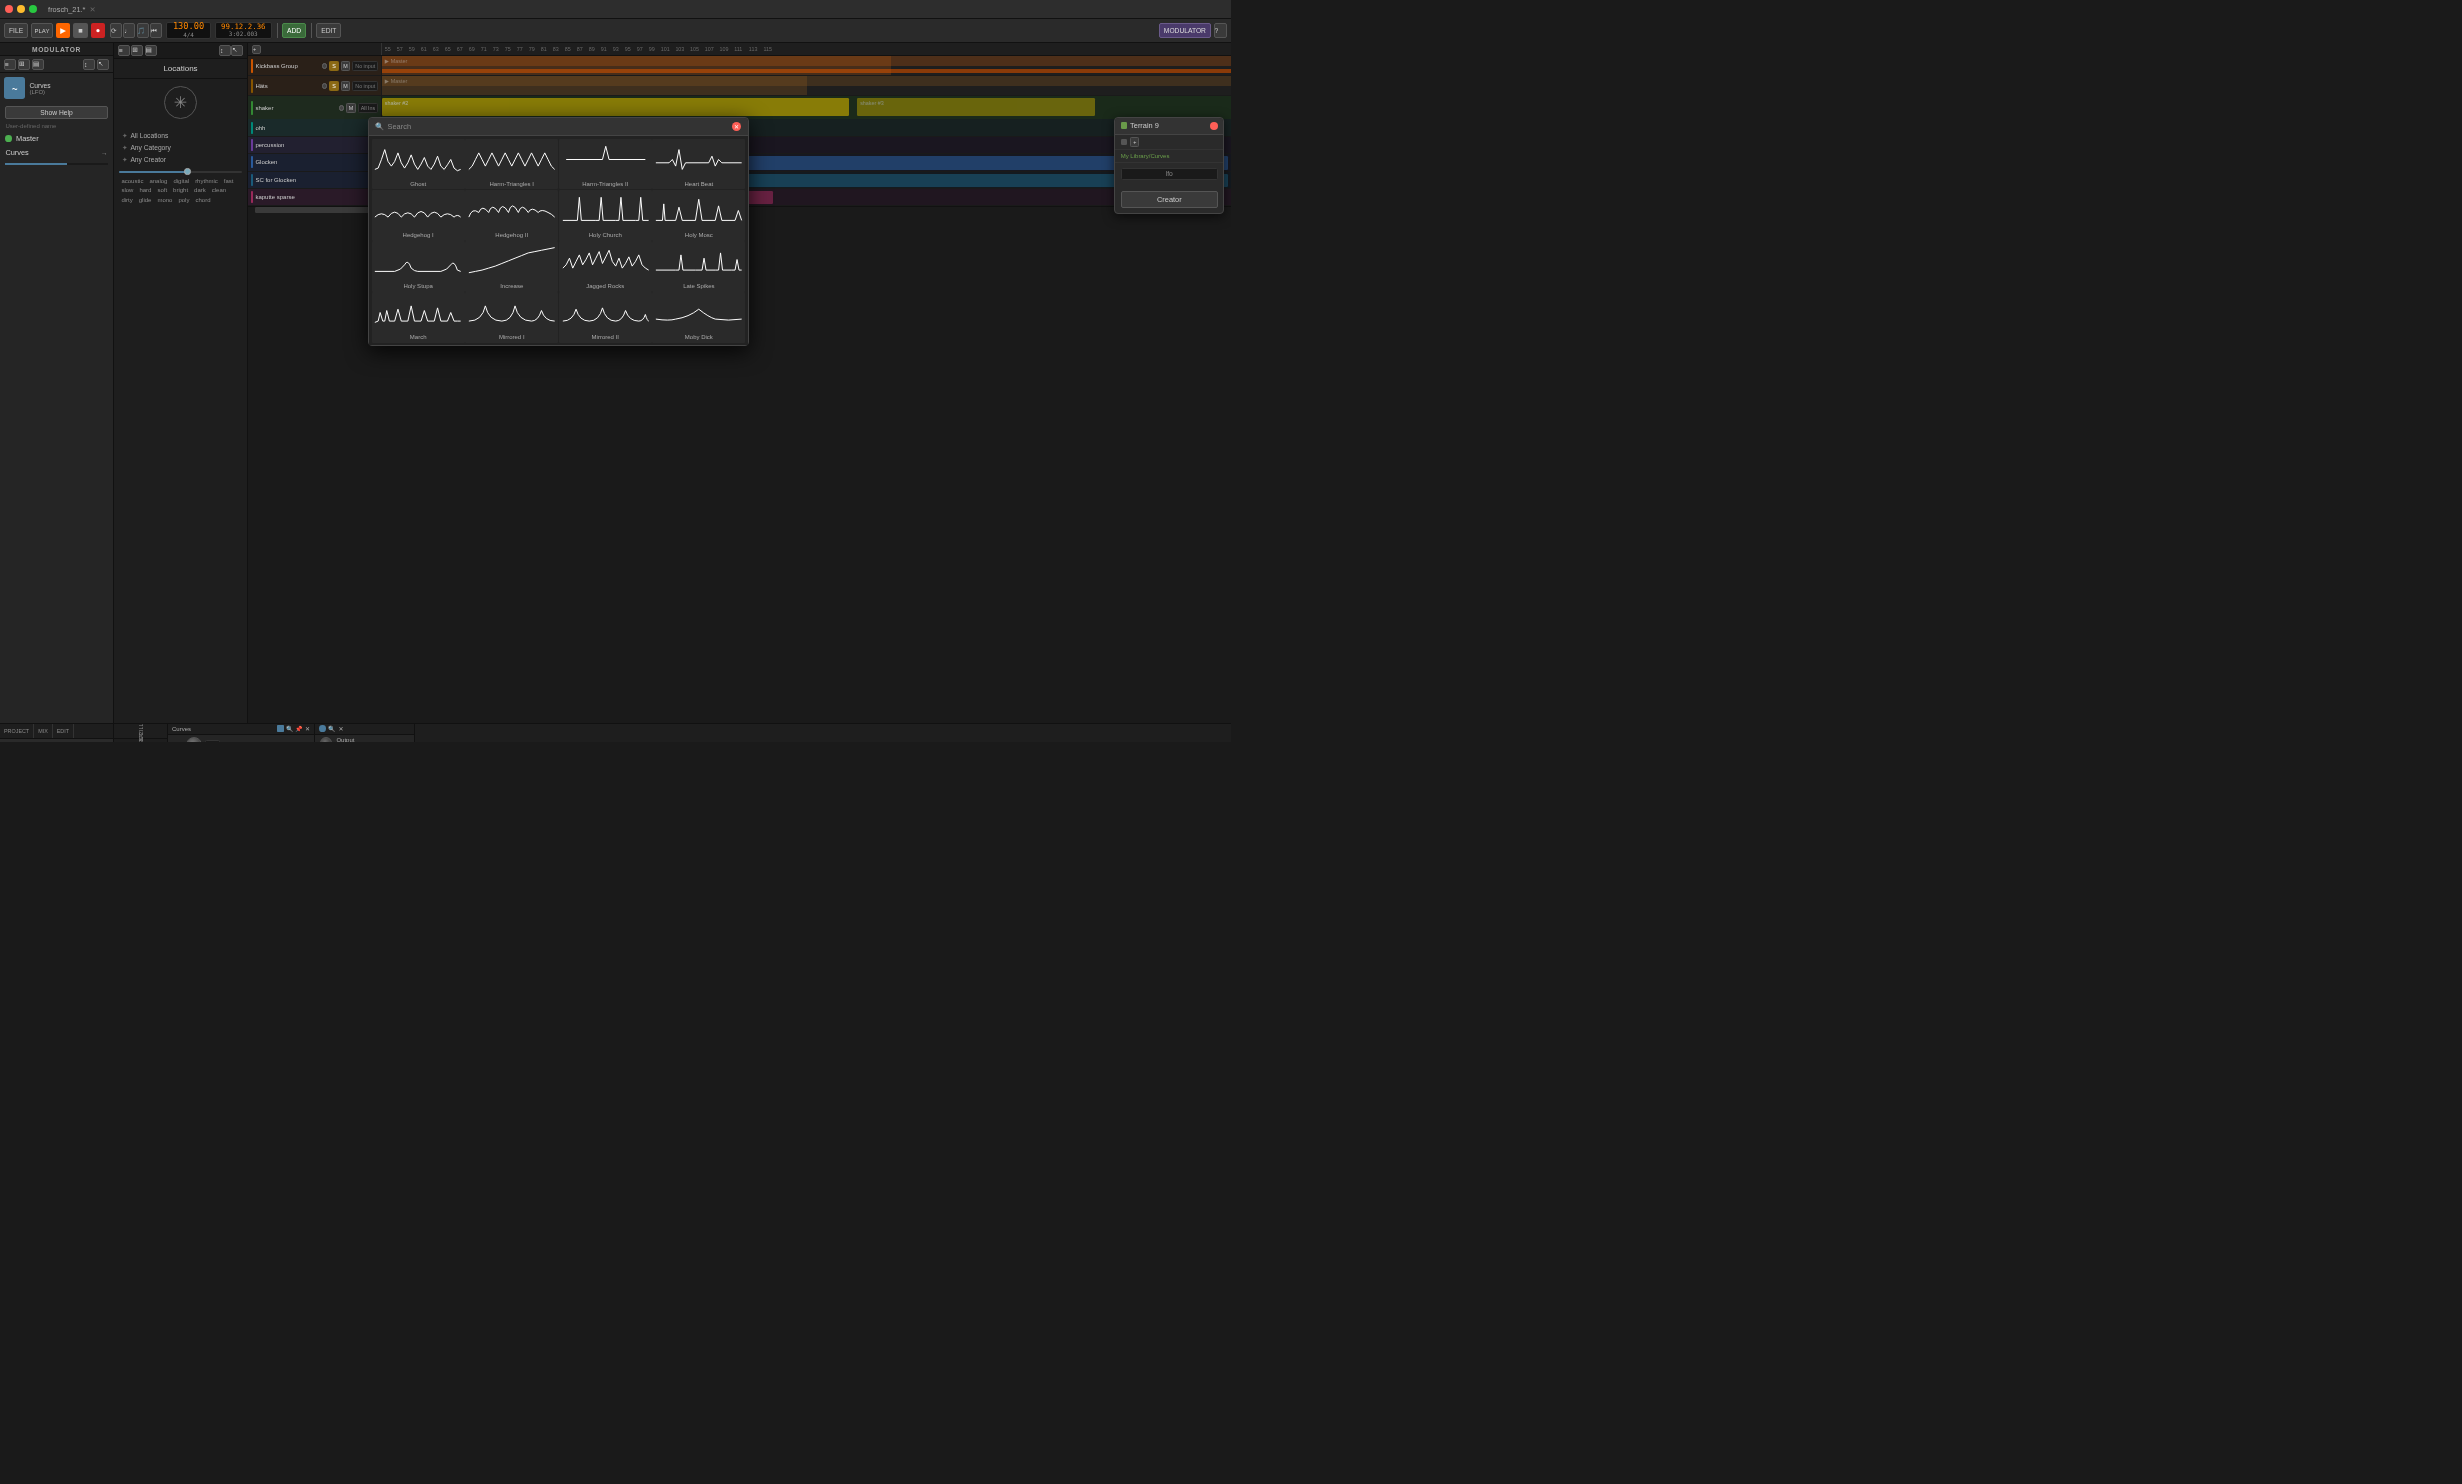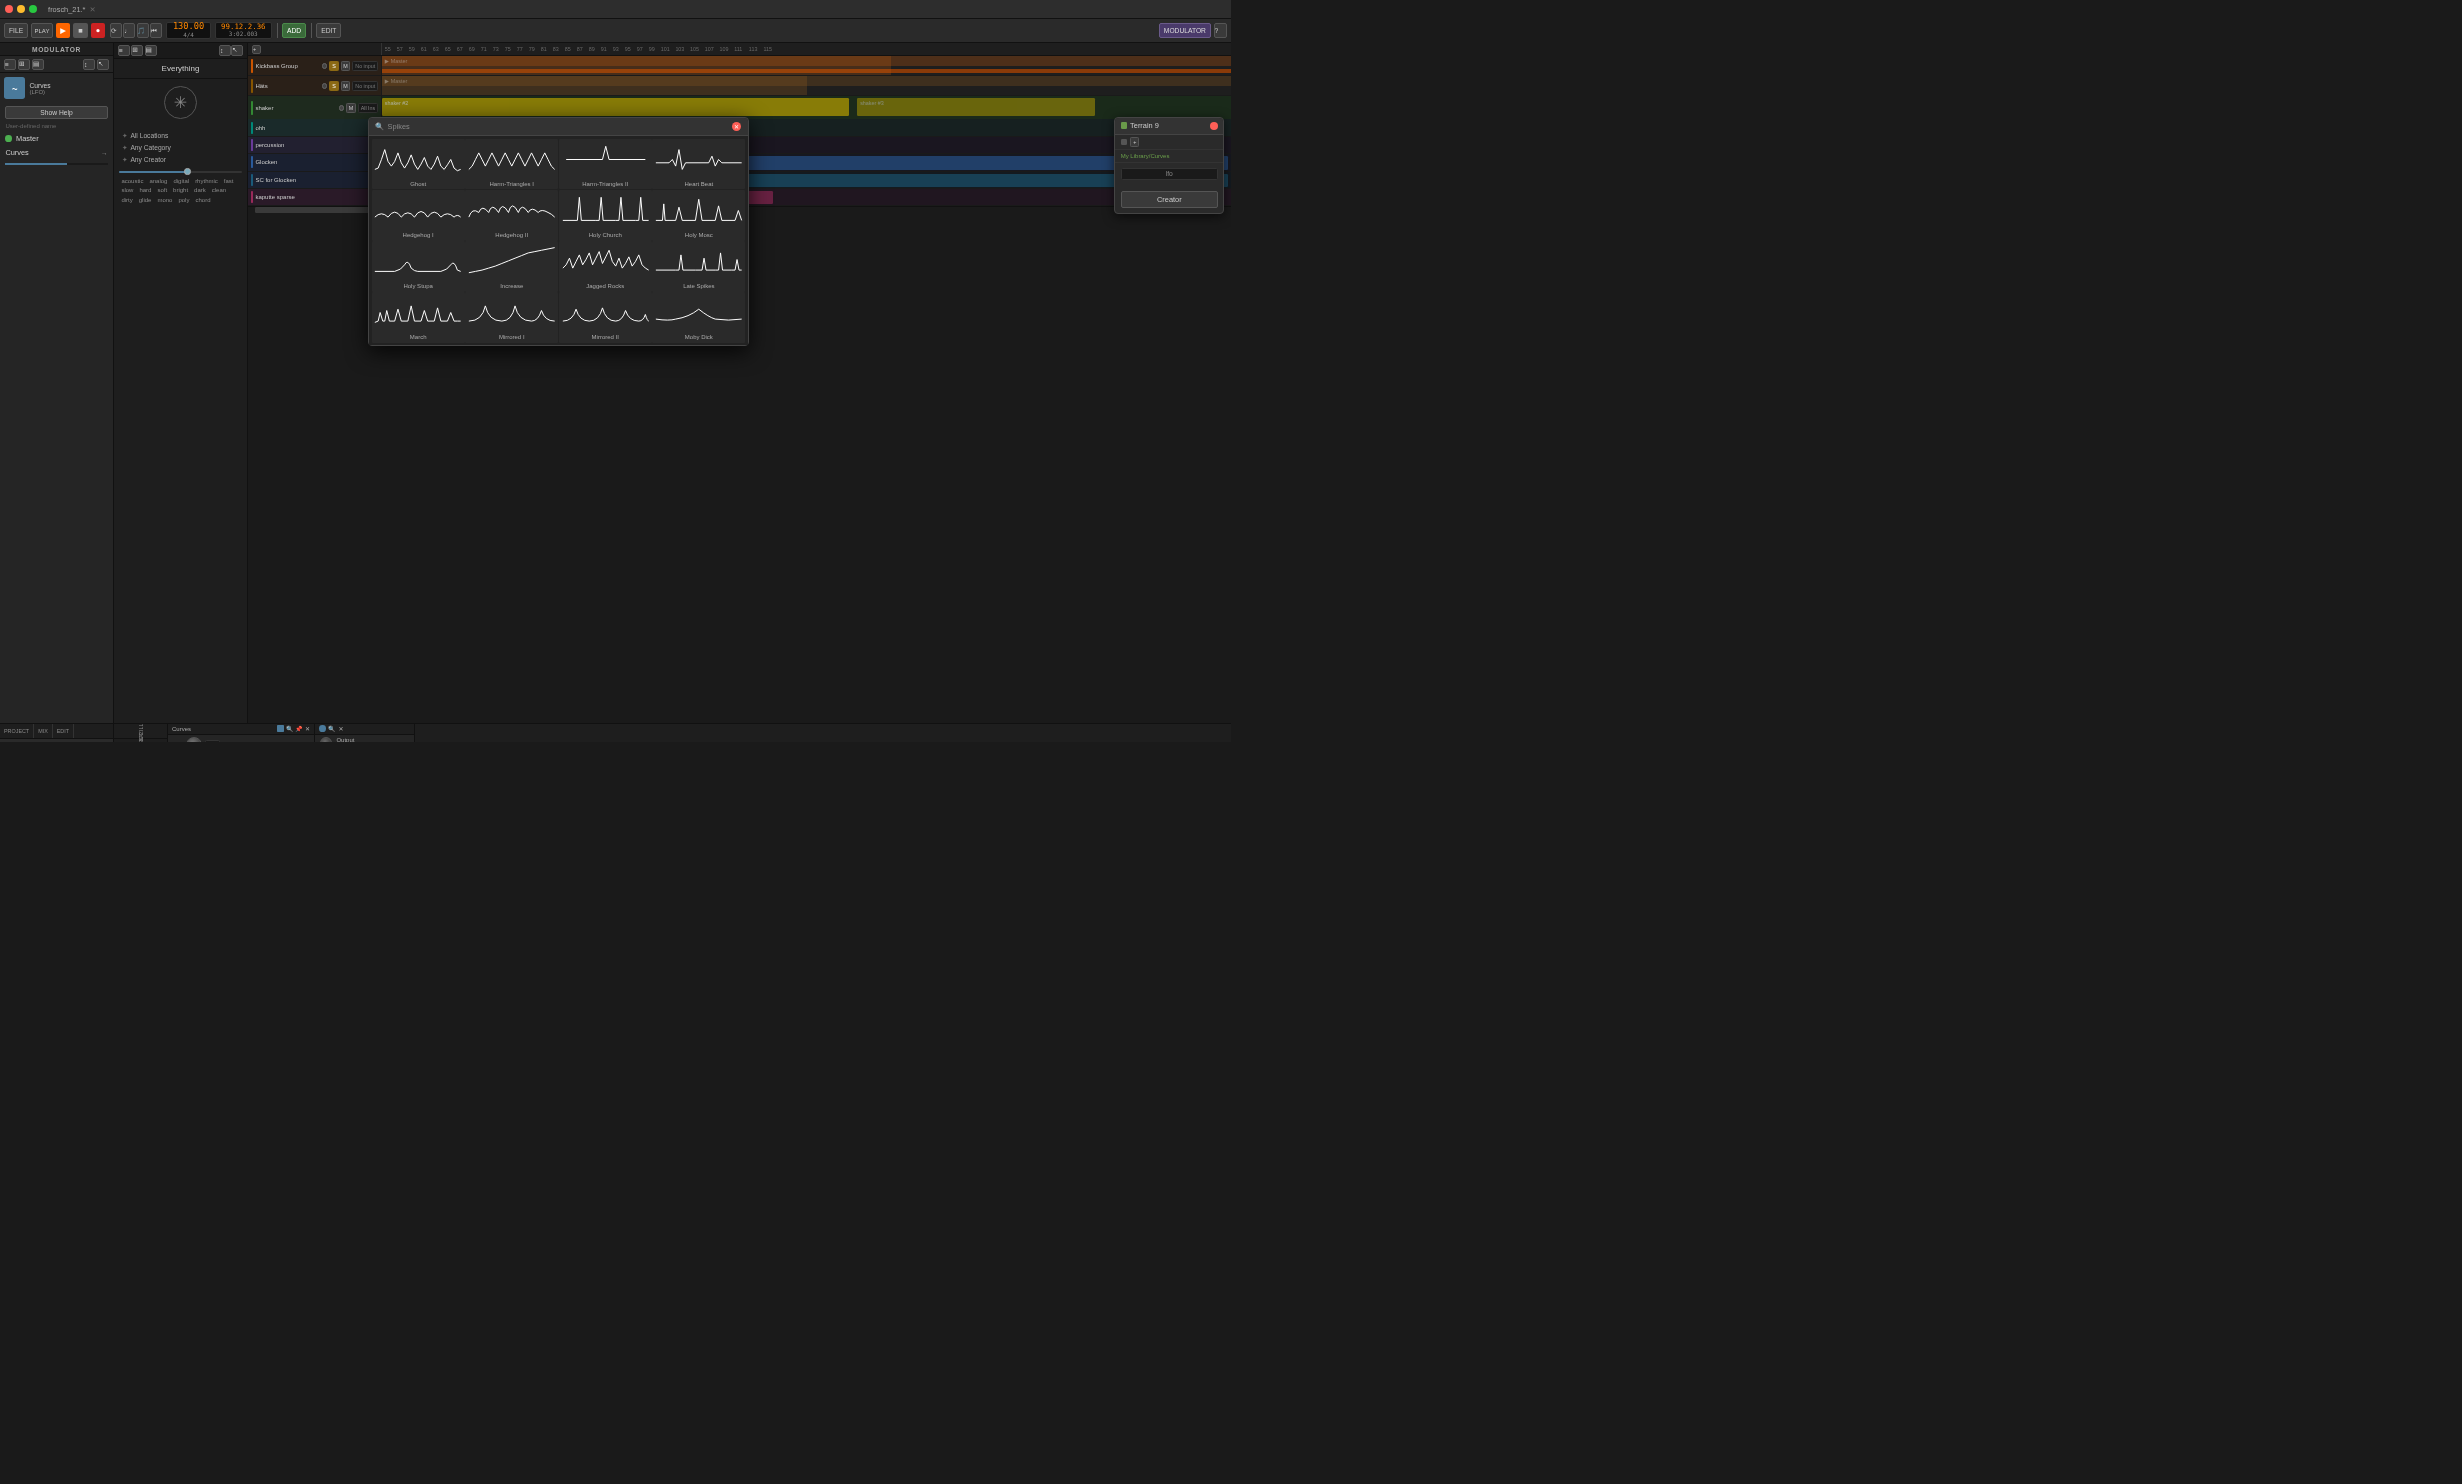--- a/index.html
+++ b/index.html
@@ -557,21 +557,21 @@
 
     <div style="display:flex;align-items:center;padding:2px 4px;border-bottom:0.7px solid #111;background:#1a1a1a;">
       <button class="toolbar-btn" style="width:12px;height:10.7px;padding:0;">≡</button>
       <button class="toolbar-btn" style="width:12px;height:10.7px;padding:0;margin-left:1.3px;">⊞</button>
       <button class="toolbar-btn" style="width:12px;height:10.7px;padding:0;margin-left:1.3px;">▤</button>
       <div style="flex:1;"></div>
       <button class="toolbar-btn" style="width:12px;height:10.7px;padding:0;">↕</button>
       <button class="toolbar-btn" style="width:12px;height:10.7px;padding:0;">↖</button>
     </div>
 
-    <div class="everything-header">Everything</div>
+    <div class="everything-header">Locations</div>
 
     <div class="everything-icon">✳</div>
 
     <div class="filter-section">
       <div class="filter-item">
         <span class="filter-star">✦</span>
         <span>All Locations</span>
       </div>
       <div class="filter-item">
         <span class="filter-star">✦</span>
@@ -782,21 +782,21 @@
     <div style="height:6.7px;background:#1a1a1a;border-top:0.7px solid #111;">
       <div style="height:100%;width:30%;background:#3a3a3a;border-radius:1.3px;margin-left:6.7px;"></div>
     </div>
 
     <div class="overlay-container">
 
       <div class="curves-browser">
         <div class="popup-header">
           <div class="popup-search">
             <span>🔍</span>
-            <span>Spikes</span>
+            <span>Search</span>
           </div>
           <div class="popup-close">✕</div>
         </div>
         <div class="curves-grid">
 
           <div class="curve-item">
             <svg class="curve-svg" viewBox="0 0 130 50">
               <polyline points="0,40 5,38 10,25 15,10 20,28 25,35 30,28 35,15 40,30 45,38 50,30 55,18 60,32 65,40 70,32 75,22 80,35 85,40 90,32 95,20 100,35 105,40 110,33 115,25 120,38 125,42 130,40" fill="none" stroke="white" stroke-width="1.5"></polyline>
             </svg>
             <div class="curve-name">Ghost</div>

